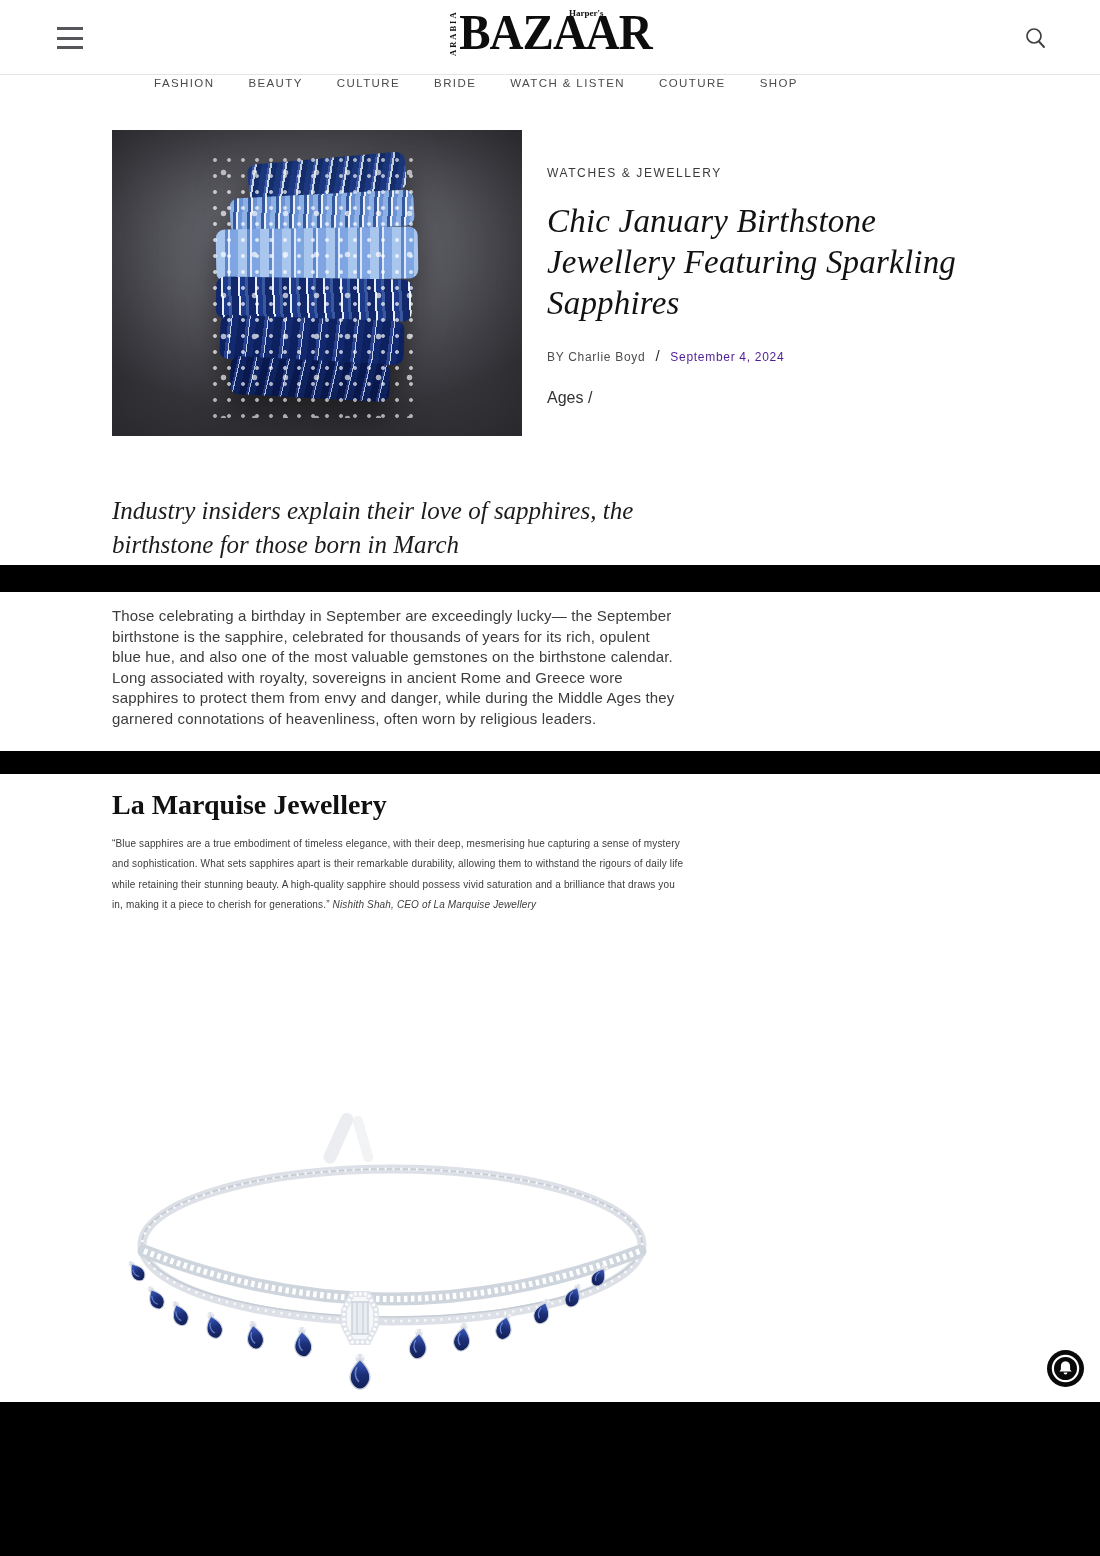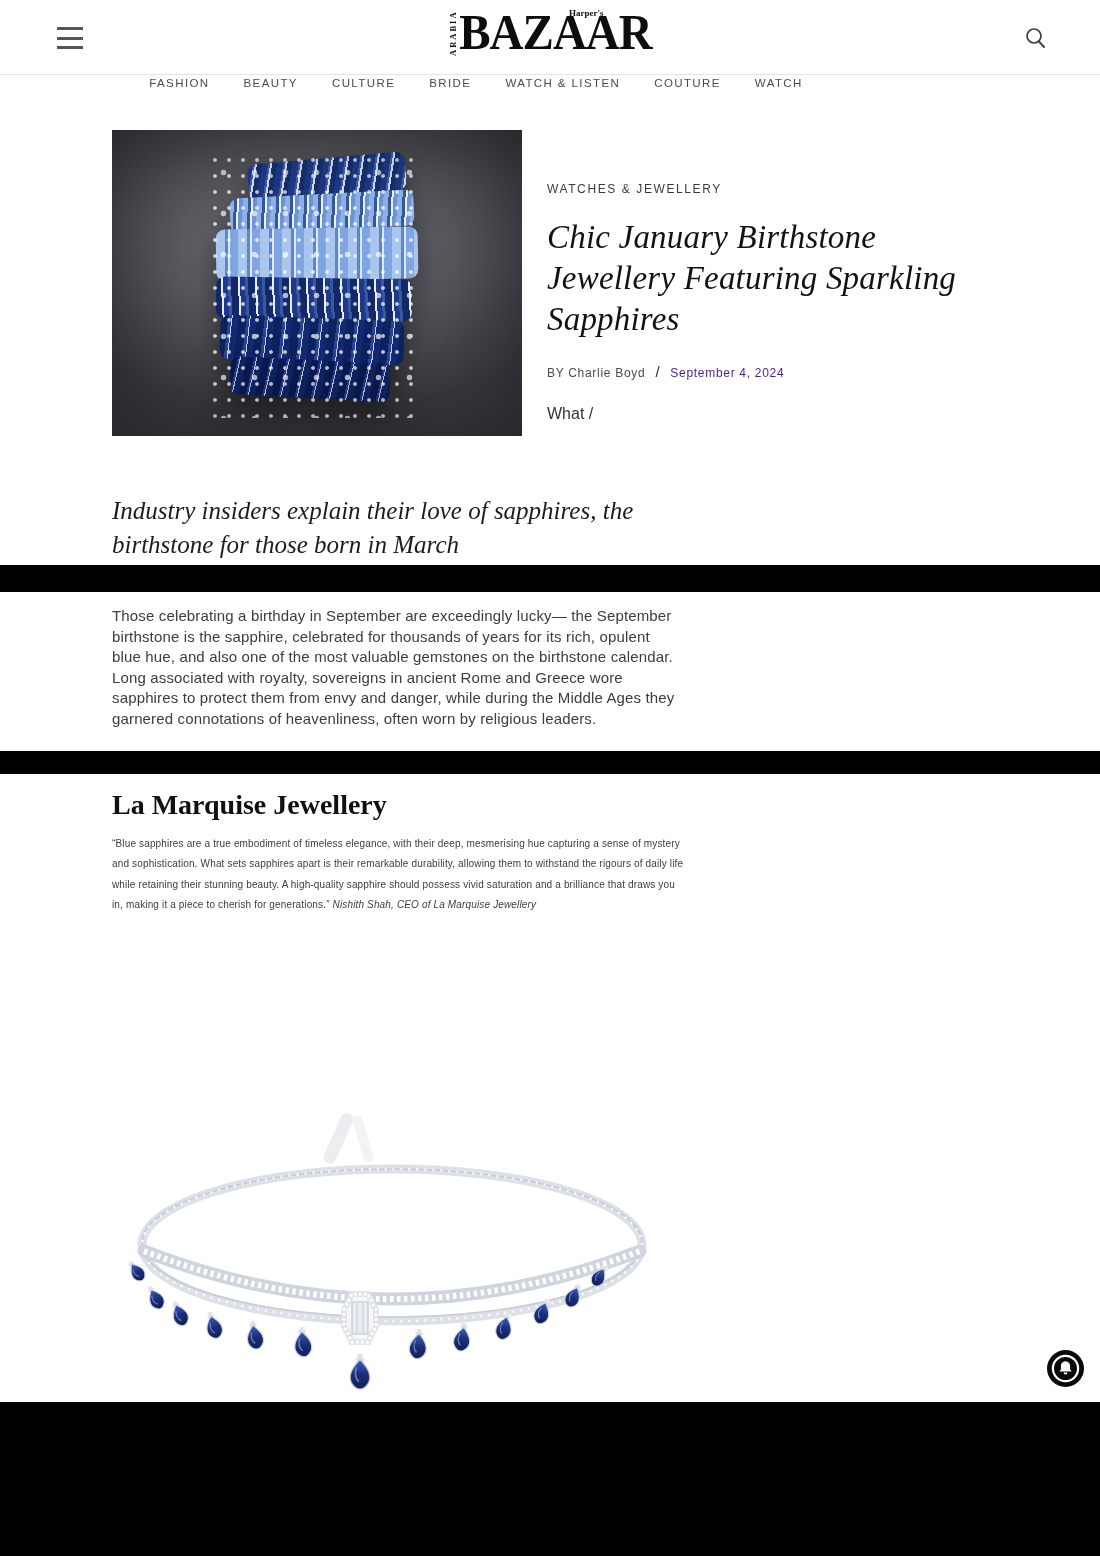--- a/index.html
+++ b/index.html
@@ -61,21 +61,21 @@
   .band.e { top:166px; left:12px; width:184px; height:44px; transform:rotate(2deg);
     background:repeating-linear-gradient(95deg,#0e2161 0 8px,#2a4391 8px 11px,#c7d2e8 11px 12px,#142a70 12px 18px); }
   .band.f { top:208px; left:22px; width:160px; height:38px; transform:rotate(3deg);
     background:repeating-linear-gradient(100deg,#0a1950 0 7px,#223a85 7px 9px,#b9c6e2 9px 10px,#0f2462 10px 16px); }
   .beads { position:absolute; inset:0; opacity:.75;
     background-image:
       radial-gradient(circle, rgba(255,255,255,.95) 0 1.5px, transparent 2.3px),
       radial-gradient(circle, rgba(255,255,255,.9) 0 2.4px, transparent 3.2px);
     background-size:14px 16px, 31px 41px; }
 
-  .article-head { position:absolute; left:547px; top:163px; width:445px;margin-top:16px; }
+  .article-head { position:absolute; left:547px; top:163px; width:445px; }
   .category { display:inline-block; font-size:12px; letter-spacing:1.6px; color:#3a3a3a;
     text-decoration:none; }
   .headline { margin-top:20px; font-family:"Liberation Serif", serif; font-style:italic;
     font-weight:400; font-size:33px; line-height:41px; color:#121212; letter-spacing:.2px; }
   .byline { margin-top:23px; font-size:12px; letter-spacing:.7px; color:#4c4c4c; }
   .byline .sep { color:#2c2c2c; font-size:15px; margin:0 6px; }
   .byline .date { color:#4c1d95; }
   .share { margin-top:25px; font-size:16px; color:#333; cursor:pointer; }
 
   
@@ -129,21 +129,21 @@
   </button>
 </header>
 
 <nav class="site-nav">
   <a href="#">FASHION</a>
   <a href="#">BEAUTY</a>
   <a href="#">CULTURE</a>
   <a href="#">BRIDE</a>
   <a href="#">WATCH &amp; LISTEN</a>
   <a href="#">COUTURE</a>
-  <a href="#">WATCH</a>
+  <a href="#">SHOP</a>
 </nav>
 
 <figure class="hero-img" aria-label="sapphire ring photo">
   <div class="ring">
     <div class="band a"></div>
     <div class="band b"></div>
     <div class="band c"></div>
     <div class="band d"></div>
     <div class="band e"></div>
     <div class="band f"></div>
@@ -153,21 +153,21 @@
 
 <section class="article-head">
   <a class="category" href="#">WATCHES &amp; JEWELLERY</a>
   <h1 class="headline">Chic January Birthstone Jewellery Featuring Sparkling Sapphires</h1>
   <div class="byline">
     <span>BY</span>
     <span>Charlie Boyd</span>
     <span class="sep">/</span>
     <span class="date">September 4, 2024</span>
   </div>
-  <div class="share">What /</div>
+  <div class="share">Ages /</div>
 </section>
 
 <p class="standfirst">Industry insiders explain their love of sapphires, the birthstone for those born in March</p>
 
 <div class="ad-bar1" style="background:#000;"></div>
 
 <p class="para1">Those celebrating a birthday in September are exceedingly lucky— the September birthstone is the sapphire, celebrated for thousands of years for its rich, opulent blue hue, and also one of the most valuable gemstones on the birthstone calendar. Long associated with royalty, sovereigns in ancient Rome and Greece wore sapphires to protect them from envy and danger, while during the Middle Ages they garnered connotations of heavenliness, often worn by religious leaders.</p>
 
 <div class="ad-bar2" style="background:#000;"></div>
 

